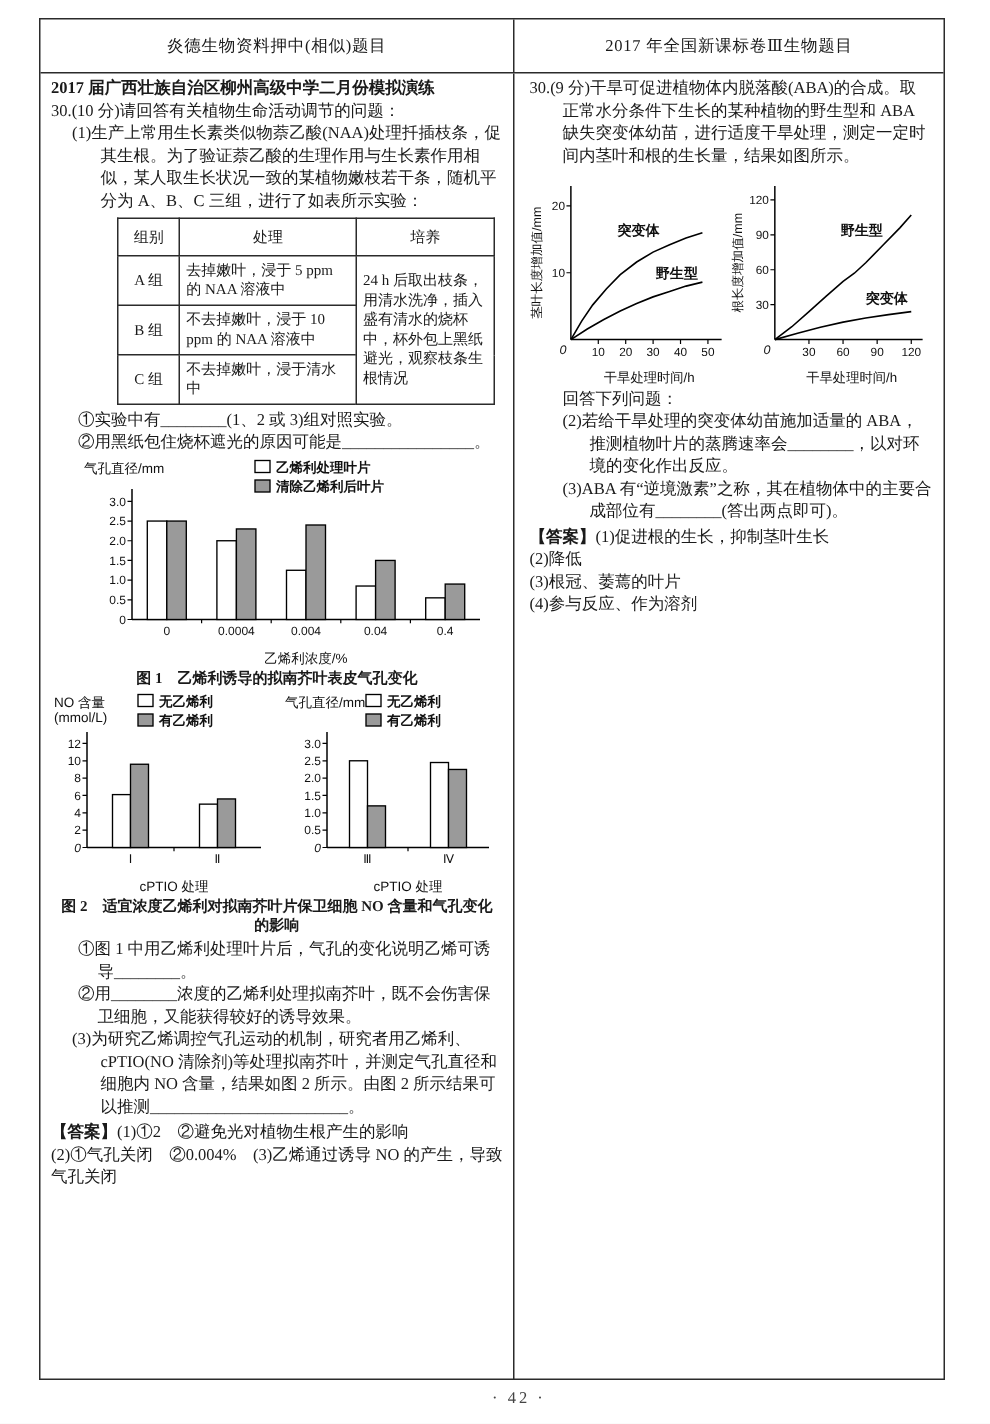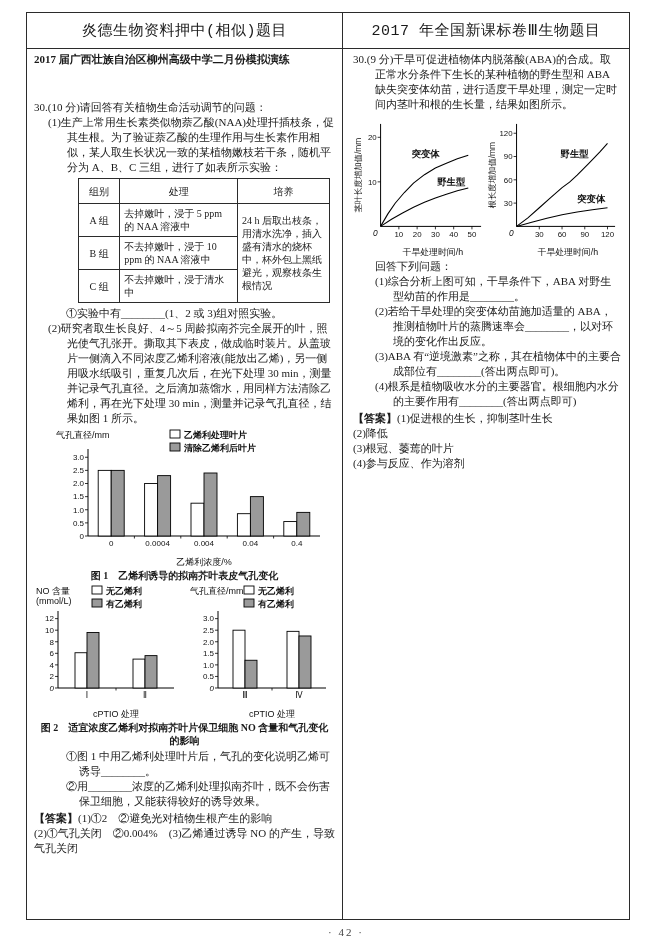--- a/index.html
+++ b/index.html
@@ -7,33 +7,33 @@
     width:660px;height:949px;background:#f6f6f4;position:relative;
     font-family:"Liberation Serif","DejaVu Serif",serif;color:#1a1a1a;
     -webkit-font-smoothing:antialiased;
   }
   .sheet{position:absolute;left:0;top:0;width:660px;height:949px;background:#ffffff;}
   .frame{
     position:absolute;left:26px;top:12px;width:604px;height:908px;
     border:1.6px solid #2b2b2b;box-sizing:border-box;background:#fff;
   }
   .header-row{display:flex;height:35px;border-bottom:1.2px solid #2b2b2b;}
-  .hcell{display:flex;align-items:center;justify-content:center;font-size:15px;letter-spacing:.5px;font-family:Liberation Mono, monospace;}
+  .hcell{display:flex;align-items:center;justify-content:center;font-size:11px;letter-spacing:.5px;}
   .hcell.left{width:316px;border-right:1.2px solid #2b2b2b;box-sizing:border-box;}
   .hcell.right{flex:1;text-align:center;}
   .cols{display:flex;height:871px;}
   .col{box-sizing:border-box;overflow:hidden;font-size:11px;line-height:15px;}
   .left-col{width:316px;border-right:1.2px solid #2b2b2b;padding:3px 7px 0 7px;}
   .right-col{flex:1;padding:3px 8px 0 10px;}
   p{margin:0;}
   .b{font-weight:bold;}
   .src{font-weight:bold;}
-  .q30{padding-left:15px;text-indent:-15px;margin-top:33px;}
+  .q30{padding-left:15px;text-indent:-15px;}
   .p1{margin-left:14px;padding-left:19px;text-indent:-19px;}
-  .sub{margin-left:32px;padding-left:13px;text-indent:-13px;}
+  .sub{margin-left:18px;padding-left:13px;text-indent:-13px;}
   .rq30{padding-left:22px;text-indent:-22px;}
   .rintro{margin-left:22px;}
   .rp{margin-left:22px;padding-left:18px;text-indent:-18px;}
   table.exp{
     border-collapse:collapse;margin:3px 0 3px 44px;width:252px;
     font-size:10px;line-height:13px;
   }
   table.exp th,table.exp td{border:1px solid #2b2b2b;padding:3px 4px;font-weight:normal;}
   table.exp th{text-align:center;height:18px;}
   td.grp{text-align:center;width:34px;}
@@ -85,21 +85,21 @@
             <td class="trt">不去掉嫩叶，浸于 10 ppm 的 NAA 溶液中</td>
           </tr>
           <tr>
             <td class="grp">C 组</td>
             <td class="trt">不去掉嫩叶，浸于清水中</td>
           </tr>
           </tbody>
         </table>
 
         <p class="sub">①实验中有________(1、2 或 3)组对照实验。</p>
-        <p class="p1">(2)研究者取生长良好、4～5 周龄拟南芥完全展开的叶，照光使气孔张开。撕取其下表皮，做成临时装片。从盖玻片一侧滴入不同浓度乙烯利溶液(能放出乙烯)，另一侧用吸水纸吸引，重复几次后，在光下处理 30 min，测量并记录气孔直径。之后滴加蒸馏水，用同样方法清除乙烯利，再在光下处理 30 min，测量并记录气孔直径，结果如图 1 所示。</p>
+        <p class="sub">②用黑纸包住烧杯遮光的原因可能是________________。</p>
 
         <div class="figwrap">
           <svg id="fig1" viewBox="0 0 276 140" width="276" height="140">
               <line x1="34" y1="108" x2="266" y2="108" stroke="#000" stroke-width="1"></line>
               <line x1="34" y1="108" x2="34" y2="21" stroke="#000" stroke-width="1"></line>
               <line x1="31" y1="108" x2="34" y2="108" stroke="#000" stroke-width="0.8"></line>
               <text x="30" y="110.8" text-anchor="end" font-size="8" font-style="normal">0</text>
               <line x1="31" y1="94.875" x2="34" y2="94.875" stroke="#000" stroke-width="0.8"></line>
               <text x="30" y="97.675" text-anchor="end" font-size="8" font-style="normal">0.5</text>
               <line x1="31" y1="81.75" x2="34" y2="81.75" stroke="#000" stroke-width="0.8"></line>
@@ -203,20 +203,21 @@
               <rect x="56" y="2" width="10" height="8" fill="#ffffff" stroke="#000" stroke-width="0.9"></rect>
               <text x="70" y="9.5" font-size="9" font-weight="bold">无乙烯利</text>
               <rect x="56" y="15" width="10" height="8" fill="#9a9a9a" stroke="#000" stroke-width="0.9"></rect>
               <text x="70" y="22.5" font-size="9" font-weight="bold">有乙烯利</text>
             </svg>
         </div>
         <p class="caption">图 2　适宜浓度乙烯利对拟南芥叶片保卫细胞 NO 含量和气孔变化的影响</p>
 
         <p class="sub">①图 1 中用乙烯利处理叶片后，气孔的变化说明乙烯可诱导________。</p>
         <p class="sub">②用________浓度的乙烯利处理拟南芥叶，既不会伤害保卫细胞，又能获得较好的诱导效果。</p>
+        <p class="p1">(3)为研究乙烯调控气孔运动的机制，研究者用乙烯利、cPTIO(NO 清除剂)等处理拟南芥叶，并测定气孔直径和细胞内 NO 含量，结果如图 2 所示。由图 2 所示结果可以推测________________________。</p>
 
         <p class="ans"><span class="b">【答案】</span><span>(1)①2　②避免光对植物生根产生的影响</span></p>
         <p>(2)①气孔关闭　②0.004%　(3)乙烯通过诱导 NO 的产生，导致气孔关闭</p>
       </div>
 
       <div class="col right-col">
         <p class="rq30">30.(9 分)干旱可促进植物体内脱落酸(ABA)的合成。取正常水分条件下生长的某种植物的野生型和 ABA 缺失突变体幼苗，进行适度干旱处理，测定一定时间内茎叶和根的生长量，结果如图所示。</p>
 
         <div class="figrow">
           <svg id="lineA" viewBox="0 0 136 146" width="136" height="146">
@@ -267,24 +268,22 @@
               <text x="82" y="143" text-anchor="middle" font-size="9">干旱处理时间/h</text>
               <text x="8" y="62" transform="rotate(-90 8 62)" text-anchor="middle" font-size="8.5">根长度增加值/mm</text>
               <polyline points="30.0,114.0 41.5,105.3 53.1,95.1 64.6,84.8 76.2,74.6 83.8,69.1 91.5,62.0 103.1,50.2 114.6,38.4 122.3,29.7" fill="none" stroke="#000" stroke-width="1.1"></polyline>
               <text x="74.61538461538461" y="43.09090909090909" font-size="9.5" font-weight="bold">野生型</text>
               <polyline points="30.0,114.0 45.4,109.7 60.8,105.7 76.2,102.2 91.5,99.4 106.9,97.1 122.3,95.1" fill="none" stroke="#000" stroke-width="1.1"></polyline>
               <text x="91.53846153846155" y="89.57575757575758" font-size="9.5" font-weight="bold">突变体</text>
             </svg>
         </div>
 
         <p class="rintro">回答下列问题：</p>
-        <p class="rp">(1)综合分析上图可知，干旱条件下，ABA 对野生型幼苗的作用是________。</p>
         <p class="rp">(2)若给干旱处理的突变体幼苗施加适量的 ABA，推测植物叶片的蒸腾速率会________，以对环境的变化作出反应。</p>
         <p class="rp">(3)ABA 有“逆境激素”之称，其在植物体中的主要合成部位有________(答出两点即可)。</p>
-        <p class="rp">(4)根系是植物吸收水分的主要器官。根细胞内水分的主要作用有________(答出两点即可)</p>
 
         <p class="ans"><span class="b">【答案】</span><span>(1)促进根的生长，抑制茎叶生长</span></p>
         <p>(2)降低</p>
         <p>(3)根冠、萎蔫的叶片</p>
         <p>(4)参与反应、作为溶剂</p>
       </div>
 
     </div>
   </div>
 

